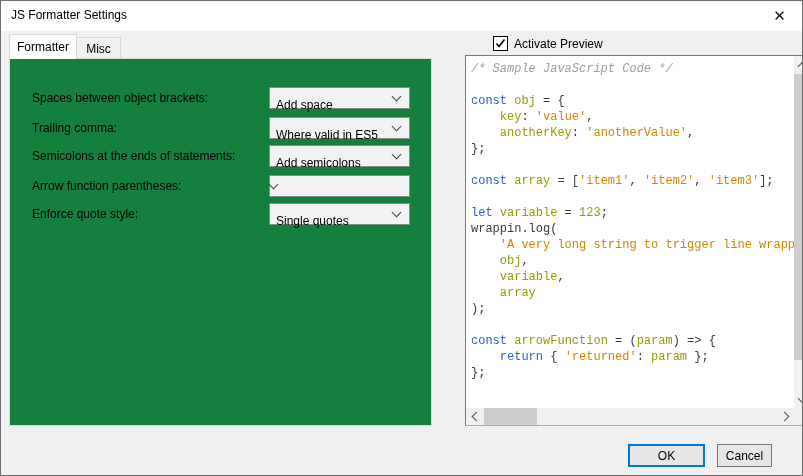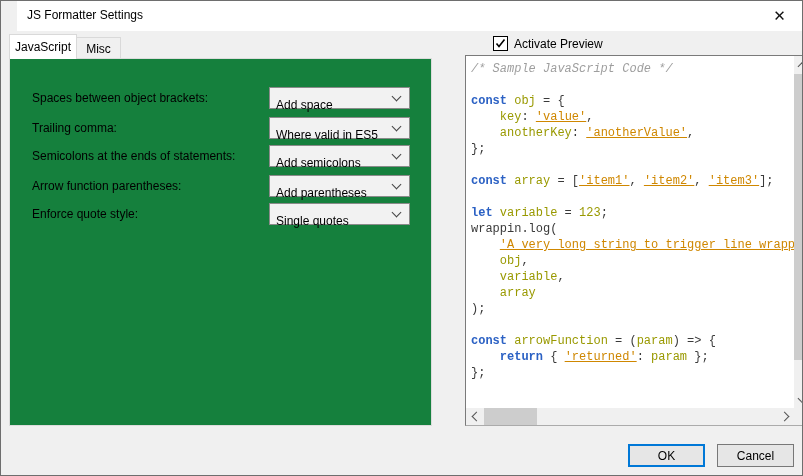--- a/index.html
+++ b/index.html
@@ -1,19 +1,19 @@
 <!DOCTYPE html>
 <html style="--c-accent: #0078d7; --c-keyword: #2b61c4; --c-identifier: #999900; --c-string: #cf8700; --c-number: #999900; --c-comment: #9e9e9e; --c-default_text: #3a3a3a;"><head>
 <meta charset="utf-8">
 <style>
   html,body{margin:0;padding:0;background:#d8d8d8;font-family:"Liberation Sans",sans-serif;}
   .dialog{position:relative;width:803px;height:476px;background:#f0f0f0;
           border:1px solid #6e6e6e;box-sizing:border-box;overflow:hidden;}
   
-  .titlebar{position:absolute;left:16px;top:0;right:0;height:30px;background:#ffffff;}
+  .titlebar{position:absolute;left:0;top:0;right:0;height:30px;background:#ffffff;}
   .title{position:absolute;left:10px;top:7px;font-size:12px;color:#000;}
   .close-btn{position:absolute;right:0;top:0;width:45px;height:30px;border:none;background:transparent;
              display:flex;align-items:center;justify-content:center;font-size:15px;color:#111;cursor:default;
              font-family:"DejaVu Sans",sans-serif;font-weight:300;}
   
   .tab{position:absolute;font-size:12px;color:#000;display:flex;align-items:center;justify-content:center;
        border:1px solid #d9d9d9;border-bottom:none;box-sizing:border-box;}
   .tab.active{left:8px;top:33px;width:68px;height:25px;background:#fff;z-index:3;}
   .tab.inactive{left:75px;top:36px;width:45px;height:22px;background:#f0f0f0;z-index:1;text-align:right;}
   .tabpage{position:absolute;left:8px;top:57px;width:423px;height:368px;background:#15803d;
@@ -35,59 +35,59 @@
   .checkbox-box{width:13px;height:13px;background:#fff;border:1px solid #000;box-sizing:content-box;
                 display:flex;align-items:center;justify-content:center;}
   .checkbox-label{font-size:12px;color:#000;}
   .code-panel{position:absolute;left:444px;top:54px;width:347px;height:371px;background:#fff;box-sizing:border-box;
               border-top:1px solid #7a7a7a;border-left:1px solid #7a7a7a;
               border-right:1px solid #ababab;border-bottom:1px solid #ababab;margin-left:20px;}
   .code-content{position:absolute;left:0;top:0;right:17px;bottom:17px;overflow:hidden;
                 padding:5px 0 0 5px;font-family:"Liberation Mono","DejaVu Sans Mono",monospace;
                 font-size:12px;line-height:16px;}
   .code-line{height:16px;white-space:pre;}
-  .tok-k{color:var(--c-keyword);font-weight:bold;}
+  .tok-k{color:var(--c-keyword);font-weight:normal;}
   .tok-i{color:var(--c-identifier);}
-  .tok-s{color:var(--c-string);text-decoration:underline;}
+  .tok-s{color:var(--c-string);}
   .tok-n{color:var(--c-number);}
   .tok-c{color:var(--c-comment);font-style:italic;}
   .tok-d{color:var(--c-default_text);}
   
   .vscroll{position:absolute;top:0;right:0;width:17px;bottom:17px;background:#f0f0f0;}
   .vscroll .arrow{position:absolute;left:0;width:17px;height:17px;display:flex;align-items:center;justify-content:center;background:#f0f0f0;}
   .vscroll .arrow.up{top:0;}
   .vscroll .arrow.down{bottom:0;}
   .vthumb{position:absolute;left:0;top:18px;width:17px;height:286px;background:#cdcdcd;}
   .hscroll{position:absolute;left:0;bottom:0;right:17px;height:17px;background:#f0f0f0;}
   .hscroll .arrow{position:absolute;top:0;width:17px;height:17px;display:flex;align-items:center;justify-content:center;background:#f0f0f0;}
   .hscroll .arrow.left{left:0;}
   .hscroll .arrow.right{right:0;}
   .hthumb{position:absolute;top:0;left:18px;width:53px;height:17px;background:#cdcdcd;}
   .scroll-corner{position:absolute;right:0;bottom:0;width:17px;height:17px;background:#f0f0f0;}
   
   .btn{position:absolute;top:443px;height:23px;font-size:12px;color:#000;background:#e6e6e6;
        display:flex;align-items:center;justify-content:center;box-sizing:border-box;cursor:default;
        font-family:"Liberation Sans",sans-serif;}
   .btn.ok{left:627px;width:77px;border:2px solid var(--c-accent);}
-  .btn.cancel{left:716px;width:77px;border:1px solid #787878;}
+  .btn.cancel{left:716px;width:55px;border:1px solid #787878;}
 </style>
 </head>
 <body>
 
 <div class="dialog">
 
   <div class="titlebar">
     <span class="title">JS Formatter Settings</span>
     <button class="close-btn">
         <span>✕</span>
       </button>
   </div>
 
   <div class="tab active">
-    <span>JavaScript</span>
+    <span>Formatter</span>
   </div>
   <div class="tab inactive">
     <span>Misc</span>
   </div>
 
   <div class="tabpage">
     <span class="f-label" style="top:32px">Spaces between object brackets:</span>
     <div class="combo" style="top:28px">
       <span class="val">Add space</span>
       <span class="chev down"></span>
@@ -100,21 +100,20 @@
     </div>
 
     <span class="f-label" style="top:90px">Semicolons at the ends of statements:</span>
     <div class="combo" style="top:86px">
       <span class="val">Add semicolons</span>
       <span class="chev down"></span>
     </div>
 
     <span class="f-label" style="top:120px">Arrow function parentheses:</span>
     <div class="combo" style="top:116px">
-      <span class="val">Add parentheses</span>
       <span class="chev down"></span>
     </div>
 
     <span class="f-label" style="top:148px">Enforce quote style:</span>
     <div class="combo" style="top:144px">
       <span class="val">Single quotes</span>
       <span class="chev down"></span>
     </div>
   </div>
 

